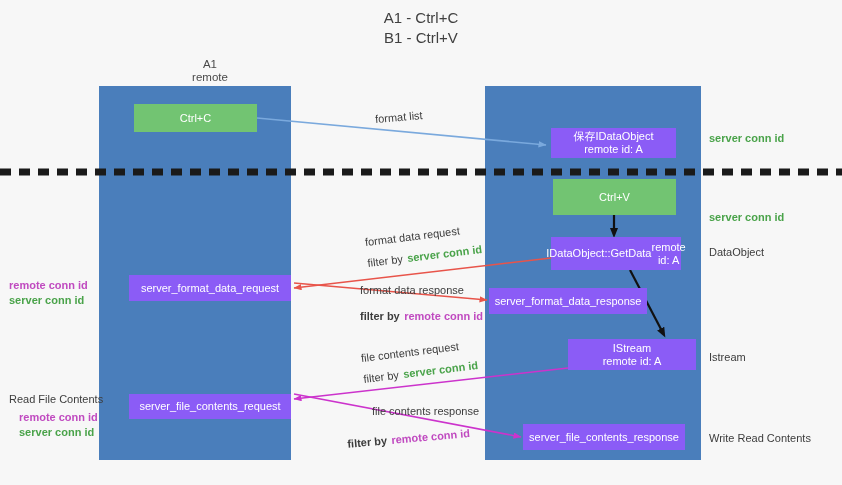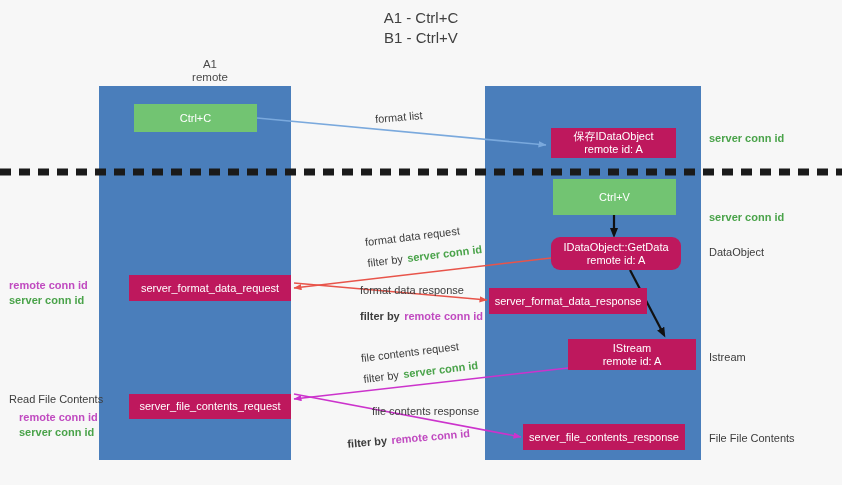--- a/index.html
+++ b/index.html
@@ -34,21 +34,21 @@
 
   
   .box{
     box-sizing:border-box;
     display:flex;align-items:center;justify-content:center;
     text-align:center;
     color:#ffffff;
     font-size:11px;line-height:13px;
     padding:2px 4px;
   }
-  .box.orange{background:#be185d;}
+  .box.orange{background:#8b5cf6;}
   .box.green{background:#72c472;}
   .box .l1{display:block;}
   .box .l2{display:block;}
 
   
   .lbl{font-size:11px;line-height:13px;color:#3c3c3c;white-space:nowrap;}
   .lbl.green{color:#4aa34a;font-weight:bold;}
   .lbl.magenta{color:#c04ac0;font-weight:bold;}
   .lbl.dark{color:#3c3c3c;}
   svg.overlay{position:absolute;left:0;top:0;width:842px;height:485px;overflow:visible;}
@@ -110,21 +110,21 @@
 
   <div class="abs box orange" style="left:551px;top:128px;width:125px;height:30px;flex-direction:column;">
     <span class="l1">保存IDataObject</span>
     <span class="l2">remote id: A</span>
   </div>
 
   <div class="abs box green" style="left:553px;top:179px;width:123px;height:36px;">
     <span class="l1">Ctrl+V</span>
   </div>
 
-  <div class="abs box orange" style="left:551px;top:237px;width:130px;height:33px;flex-direction:column;border-radius:9px;">
+  <div class="abs box orange" style="left:551px;top:237px;width:130px;height:33px;">
     <span class="l1">IDataObject::GetData</span>
     <span class="l2">remote id: A</span>
   </div>
 
   <div class="abs box orange" style="left:568px;top:339px;width:128px;height:31px;flex-direction:column;">
     <span class="l1">IStream</span>
     <span class="l2">remote id: A</span>
   </div>
 
   <div class="abs box orange" style="left:129px;top:275px;width:162px;height:26px;">
@@ -178,21 +178,21 @@
   </div>
 
   <div class="abs lbl green" style="left:709px;top:132px;">server conn id</div>
 
   <div class="abs lbl green" style="left:709px;top:211px;">server conn id</div>
 
   <div class="abs lbl dark" style="left:709px;top:246px;">DataObject</div>
 
   <div class="abs lbl dark" style="left:709px;top:351px;">Istream</div>
 
-  <div class="abs lbl dark" style="left:709px;top:432px;">File File Contents</div>
+  <div class="abs lbl dark" style="left:709px;top:432px;">Write Read Contents</div>
 
   <div class="abs" style="left:9px;top:279px;">
     <div class="lbl magenta">remote conn id</div>
     <div class="lbl green" style="margin-top:2px;">server conn id</div>
   </div>
 
   <div class="abs lbl dark" style="left:9px;top:393px;">Read File Contents</div>
 
   <div class="abs" style="left:19px;top:411px;">
     <div class="lbl magenta">remote conn id</div>

